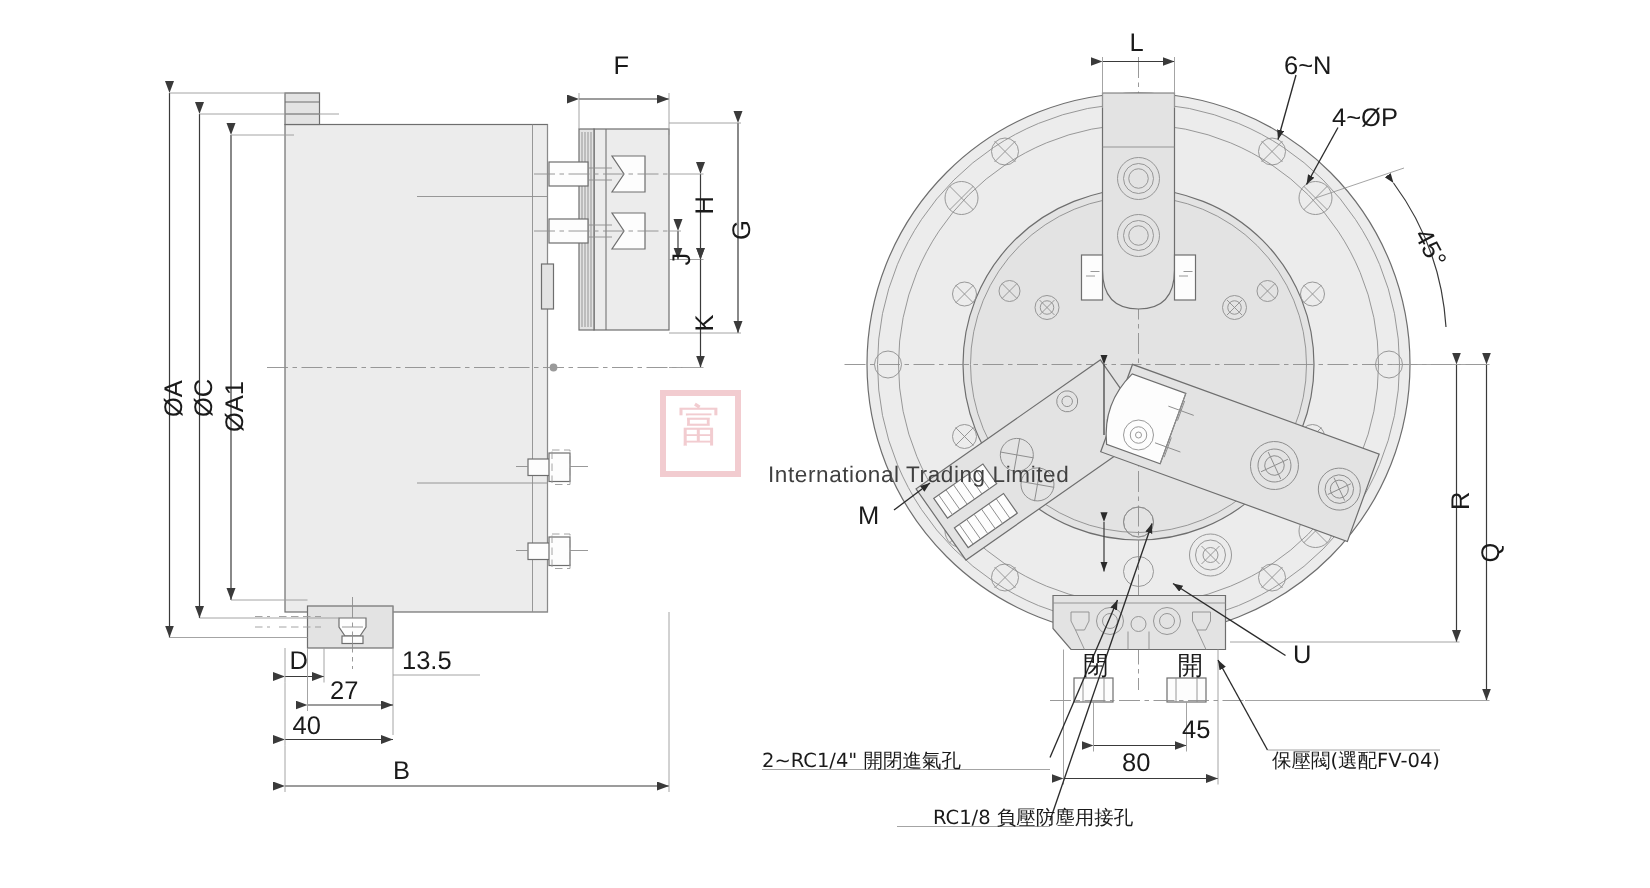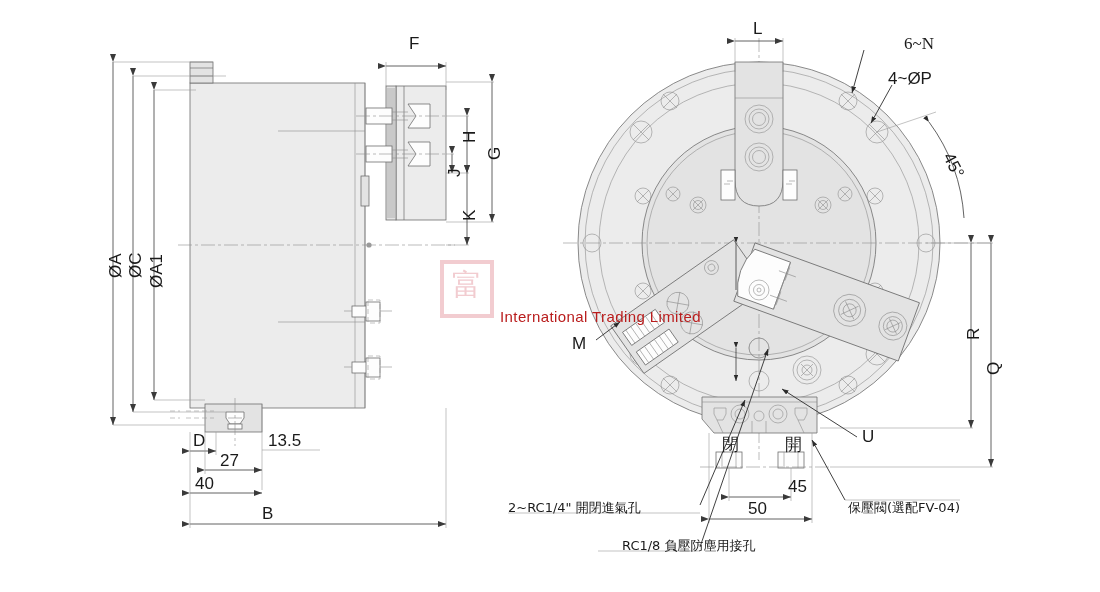--- a/index.html
+++ b/index.html
@@ -434,21 +434,21 @@
       </g>
     </g>
   </svg>
 
   <div class="wm" style="left:440px;top:252px;width:300px;height:90px;
                          opacity:1;">
     <div style="position:absolute;left:0;top:8px;width:46px;height:50px;
                 border:4px solid #f2ccd0;color:#f2ccd0;font-size:30px;
                 line-height:42px;text-align:center;
                 font-family:'DejaVu Sans',sans-serif;">富</div>
-    <div style="position:absolute;left:60px;top:56px;color:#b91c1c;
+    <div style="position:absolute;left:72px;top:56px;color:#404040;
                 font-size:15px;letter-spacing:.4px;">International Trading Limited</div>
   </div>
 
   <div class="lbl rot90" style="left:107px;top:278px;">ØA</div>
   <div class="lbl rot90" style="left:127px;top:278px;">ØC</div>
   <div class="lbl rot90" style="left:148px;top:288px;">ØA1</div>
 
   <div class="lbl" style="left:409px;top:35px;">F</div>
 
   <div class="lbl rot90" style="left:486px;top:160px;">G</div>
@@ -456,35 +456,35 @@
   <div class="lbl rot90" style="left:446px;top:177px;">J</div>
   <div class="lbl rot90" style="left:461px;top:221px;">K</div>
 
   <div class="lbl" style="left:193px;top:432px;">D</div>
   <div class="lbl" style="left:268px;top:432px;text-align:center;">13.5</div>
   <div class="lbl" style="left:220px;top:452px;">27</div>
   <div class="lbl" style="left:195px;top:475px;">40</div>
   <div class="lbl" style="left:262px;top:505px;">B</div>
 
   <div class="lbl" style="left:753px;top:20px;">L</div>
-  <div class="lbl" style="left:904px;top:35px;font-family:Liberation Serif, serif;">6~N</div>
+  <div class="lbl" style="left:856px;top:35px;">6~N</div>
   <div class="lbl" style="left:888px;top:70px;text-align:center;">4~ØP</div>
   <div class="lbl" style="left:955px;top:150px;transform:rotate(62deg);transform-origin:0 0;">45°</div>
   <div class="lbl" style="left:572px;top:335px;">M</div>
   <div class="lbl" style="left:862px;top:428px;">U</div>
   <div class="lbl rot90" style="left:965px;top:340px;">R</div>
   <div class="lbl rot90" style="left:985px;top:375px;">Q</div>
 
   <div class="lbl" style="left:722px;top:436px;font-size:17px;
                           font-family:'DejaVu Sans',sans-serif;">閉</div>
   <div class="lbl" style="left:785px;top:436px;font-size:17px;
                           font-family:'DejaVu Sans',sans-serif;">開</div>
 
   <div class="lbl" style="left:788px;top:478px;">45</div>
-  <div class="lbl" style="left:748px;top:500px;">50</div>
+  <div class="lbl" style="left:748px;top:500px;">80</div>
 
   <div class="lbl sm" style="left:508px;top:501px;
                              font-family:'DejaVu Sans',sans-serif;">2~RC1/4" 開閉進氣孔</div>
   <div class="lbl sm" style="left:622px;top:539px;
                              font-family:'DejaVu Sans',sans-serif;">RC1/8 負壓防塵用接孔</div>
   <div class="lbl sm" style="left:848px;top:501px;
                              font-family:'DejaVu Sans',sans-serif;">保壓閥(選配FV-04)</div>
 
 </div>
 

